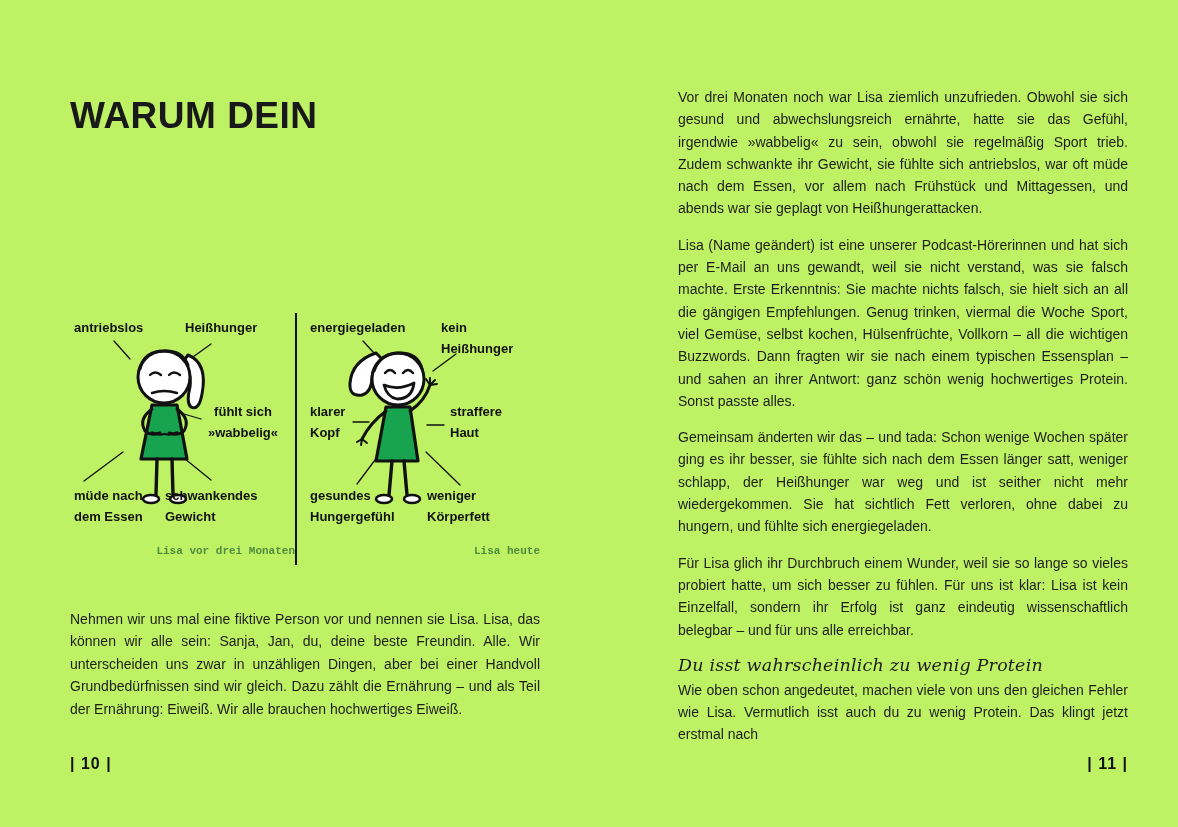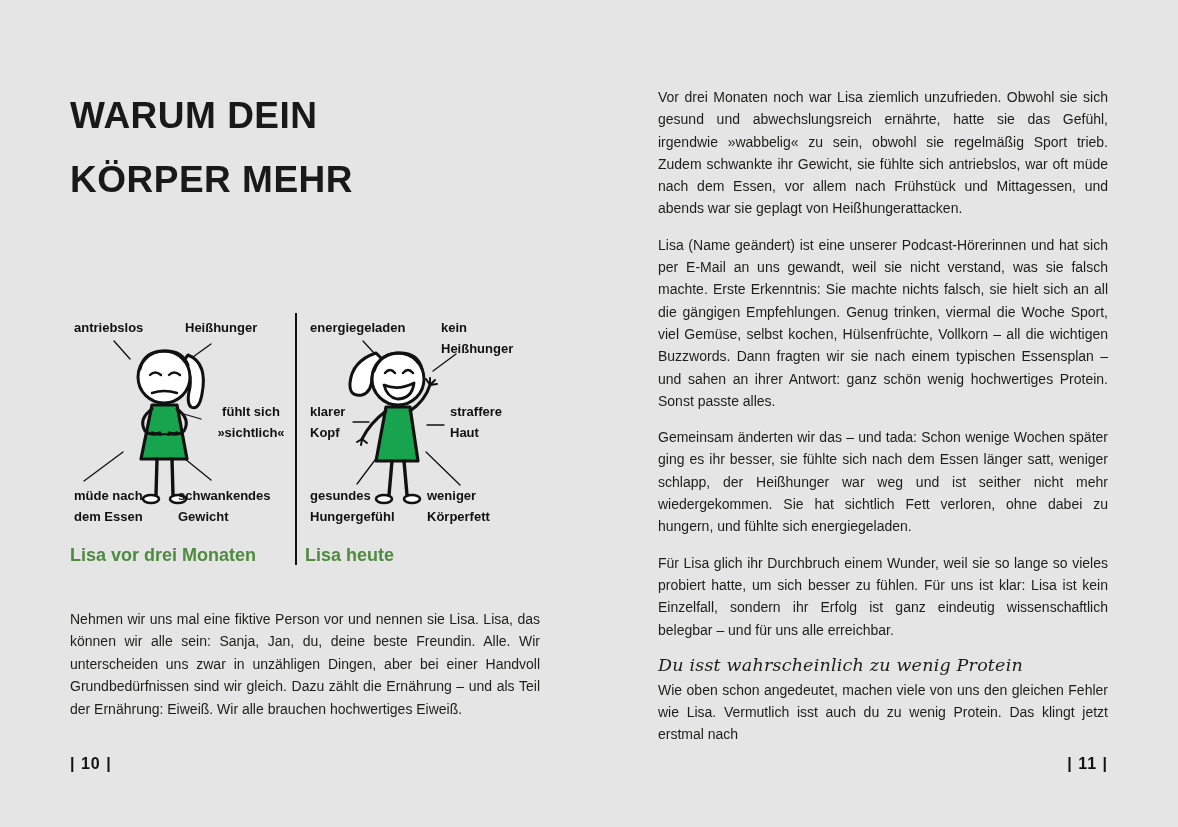--- a/index.html
+++ b/index.html
@@ -4,81 +4,80 @@
 <style>
   * { margin:0; padding:0; box-sizing:border-box; }
   html,body { width:1178px; height:827px; }
   body {
     background:#ffffff;
     font-family:"Liberation Sans", sans-serif;
     color:#1d1d1b;
     position:relative;
     overflow:hidden;
   }
-  .page-spread { position:absolute; inset:0; background:#e5e5e5; }
+  .page-spread { position:absolute; inset:0; background:#bef264; }
 
   
   .left-col { position:absolute; left:70px; top:0; width:470px; height:827px; }
   .book-title {
     position:absolute; left:0; top:84px;
     font-size:37px; font-weight:700; letter-spacing:0.5px;
     line-height:64px; color:#191919;
   }
   .diagram { position:absolute; left:0; top:313px; width:470px; height:258px; }
   .diagram .divider {
     position:absolute; left:225px; top:0; width:2px; height:252px; background:#111;
   }
   .fig-label {
     position:absolute; font-size:13px; font-weight:700; line-height:21px; color:#111;
     white-space:nowrap;
   }
   .fig-label.r { text-align:left; }
   .fig-label.c { text-align:center; }
   .fig-caption {
-    position:absolute; top:232px; font-size:18px; font-weight:700;
-    color:#4e8b3f; text-align:left;
+    position:absolute; top:232px; font-size:11px; font-weight:700;
+    color:#4e8b3f; text-align:right;font-family:Liberation Mono, monospace;
   }
   .fig-svg { position:absolute; }
   .lines-svg { position:absolute; left:0; top:0; width:470px; height:258px; }
 
   .left-body {
     position:absolute; left:0; top:608px; width:470px;
     font-size:14px; line-height:22.4px; text-align:justify; color:#1d1d1b;
   }
 
   .page-num {
     position:absolute; top:755px; font-size:16px; font-weight:700;
     letter-spacing:1px; color:#111;
   }
   .page-num.left { left:0; }
   .page-num.right { right:0; text-align:left; }
 
   
-  .right-col { position:absolute; left:658px; top:0; width:450px; height:722px; }
+  .right-col { position:absolute; left:678px; top:0; width:450px; height:722px; }
   .right-text { position:absolute; left:0; top:86px; width:450px; }
   .right-text p {
     font-size:14px; line-height:22.3px; text-align:justify;
     color:#1d1d1b; margin:0 0 14px 0;
   }
   .subheading {
     font-family:"DejaVu Serif", serif;
     font-style:italic; font-size:17.5px; font-weight:500;
     color:#1d1d1b; margin:8px 0 4px 0; letter-spacing:0.2px;
   }
 </style>
 </head>
 <body>
 
 <div class="page-spread">
 
   <div class="left-col">
 
     <div class="book-title">
       <div>WARUM DEIN</div>
-      <div>KÖRPER MEHR</div>
     </div>
 
     <div class="diagram">
 
       <svg class="lines-svg" viewBox="0 0 470 258" xmlns="http://www.w3.org/2000/svg">
         <g stroke="#111" stroke-width="1.3" stroke-linecap="round">
           <line x1="44" y1="28" x2="60" y2="46"></line>
           <line x1="141" y1="31" x2="116" y2="49"></line>
           <line x1="131" y1="106" x2="107" y2="99"></line>
           <line x1="14" y1="168" x2="53" y2="139"></line>
@@ -143,29 +142,29 @@
         <line x1="66" y1="122" x2="69" y2="156" stroke="#111" stroke-width="3.4" stroke-linecap="round"></line>
 
         <ellipse cx="46" cy="160" rx="8" ry="4" fill="#fff" stroke="#111" stroke-width="2.6"></ellipse>
         <ellipse cx="74" cy="160" rx="8" ry="4" fill="#fff" stroke="#111" stroke-width="2.6"></ellipse>
       </svg>
 
       <div class="divider"></div>
 
       <div class="fig-label" style="left:4px; top:4px;">antriebslos</div>
       <div class="fig-label r" style="left:115px; top:4px; width:95px;">Heißhunger</div>
-      <div class="fig-label c" style="left:132px; top:88px; width:82px;margin-left:8px;">
+      <div class="fig-label c" style="left:132px; top:88px; width:82px;">
         <div>fühlt sich</div>
-        <div>»sichtlich«</div>
+        <div>»wabbelig«</div>
       </div>
       <div class="fig-label" style="left:4px; top:172px;">
         <div>müde nach</div>
         <div>dem Essen</div>
       </div>
-      <div class="fig-label r" style="left:108px; top:172px; width:102px;">
+      <div class="fig-label r" style="left:95px; top:172px; width:102px;">
         <div>schwankendes</div>
         <div>Gewicht</div>
       </div>
       <div class="fig-caption" style="left:0; width:225px;">Lisa vor drei Monaten</div>
 
       <div class="fig-label" style="left:240px; top:4px;">energiegeladen</div>
       <div class="fig-label r" style="left:371px; top:4px; width:87px;">
         <div>kein</div>
         <div>Heißhunger</div>
       </div>

